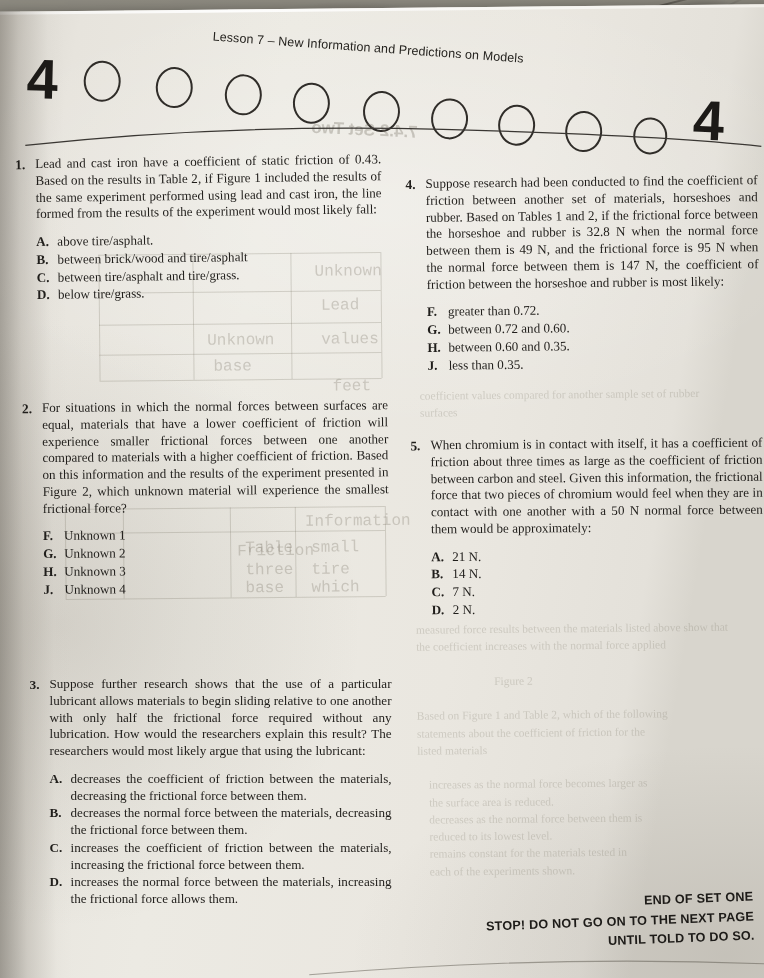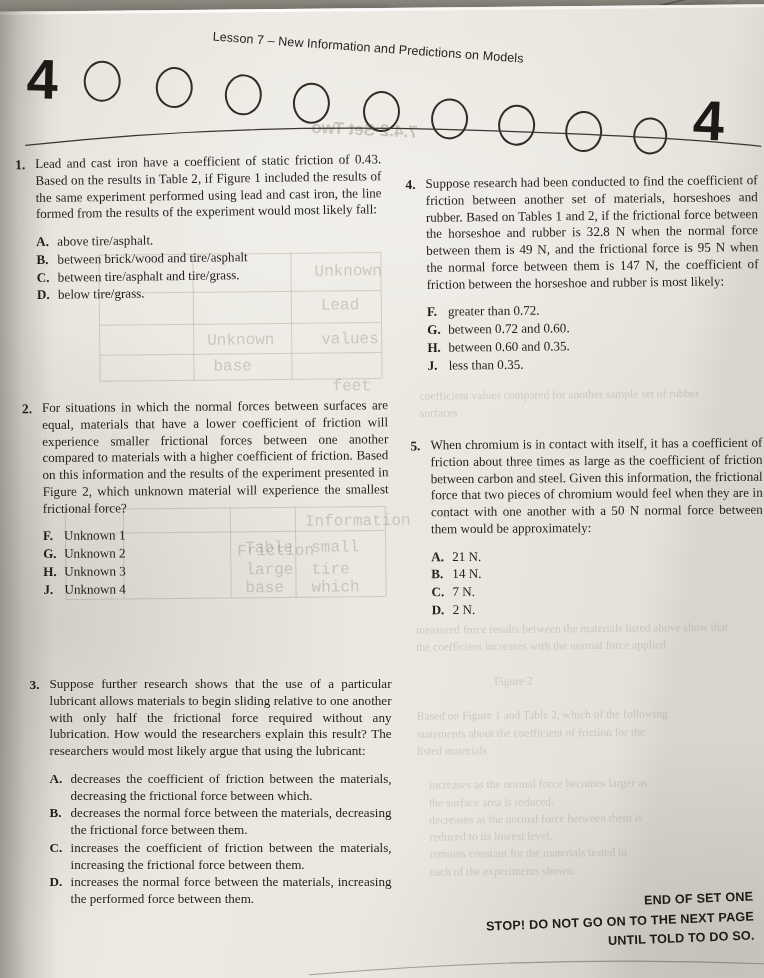--- a/index.html
+++ b/index.html
@@ -342,21 +342,21 @@
         <div class="ghost-line" style="left:60px;  top:596px; width:320px;"></div>
         <div class="ghost-vline" style="left:60px;  top:506px; height:90px;"></div>
         <div class="ghost-vline" style="left:118px; top:506px; height:90px;"></div>
         <div class="ghost-vline" style="left:225px; top:506px; height:90px;"></div>
         <div class="ghost-vline" style="left:290px; top:506px; height:90px;"></div>
         <div class="ghost-vline" style="left:380px; top:506px; height:90px;"></div>
         <div class="ghost-text" style="left:232px; top:541px;">Friction</div>
         <div class="ghost-text" style="left:300px; top:512px;">Information</div>
         <div class="ghost-text" style="left:240px; top:538px;">Table</div>
         <div class="ghost-text" style="left:306px; top:538px;">small</div>
-        <div class="ghost-text" style="left:240px; top:560px;">large</div>
+        <div class="ghost-text" style="left:240px; top:560px;">three</div>
         <div class="ghost-text" style="left:306px; top:560px;">tire</div>
         <div class="ghost-text" style="left:240px; top:578px;">base</div>
         <div class="ghost-text" style="left:306px; top:578px;">which</div>
       </div>
 
       <div class="ghost-para" style="left:416px; top:388px; width:320px;">
         coefficient values compared for another sample set of rubber surfaces
       </div>
       <div class="ghost-para" style="left:410px; top:622px; width:342px;">
         measured force results between the materials listed above show that<br>
@@ -426,33 +426,33 @@
         </div>
 
         <div class="qblock" id="q3">
           <div class="qbody">
             <div class="qnum">3.</div>
             <div class="qtext">Suppose further research shows that the use of a particular lubricant allows materials to begin sliding relative to one another with only half the frictional force required without any lubrication. How would the  researchers explain this result? The researchers would most likely argue that using the lubricant:</div>
           </div>
           <div class="choices">
             <div class="choice">
               <div class="clet">A.</div>
-              <div class="ctext">decreases the coefficient of friction between the materials, decreasing the frictional force between which.</div>
+              <div class="ctext">decreases the coefficient of friction between the materials, decreasing the frictional force between them.</div>
             </div>
             <div class="choice">
               <div class="clet">B.</div>
               <div class="ctext">decreases the normal force between the materials, decreasing the frictional force between them.</div>
             </div>
             <div class="choice">
               <div class="clet">C.</div>
               <div class="ctext">increases the coefficient of friction between the materials, increasing the frictional force between them.</div>
             </div>
             <div class="choice">
               <div class="clet">D.</div>
-              <div class="ctext">increases the normal force between the materials, increasing the performed force between them.</div>
+              <div class="ctext">increases the normal force between the materials, increasing the frictional force allows them.</div>
             </div>
           </div>
         </div>
 
       </div>
 
       <div class="col right">
 
         <div class="qblock" id="q4">
           <div class="qbody">

